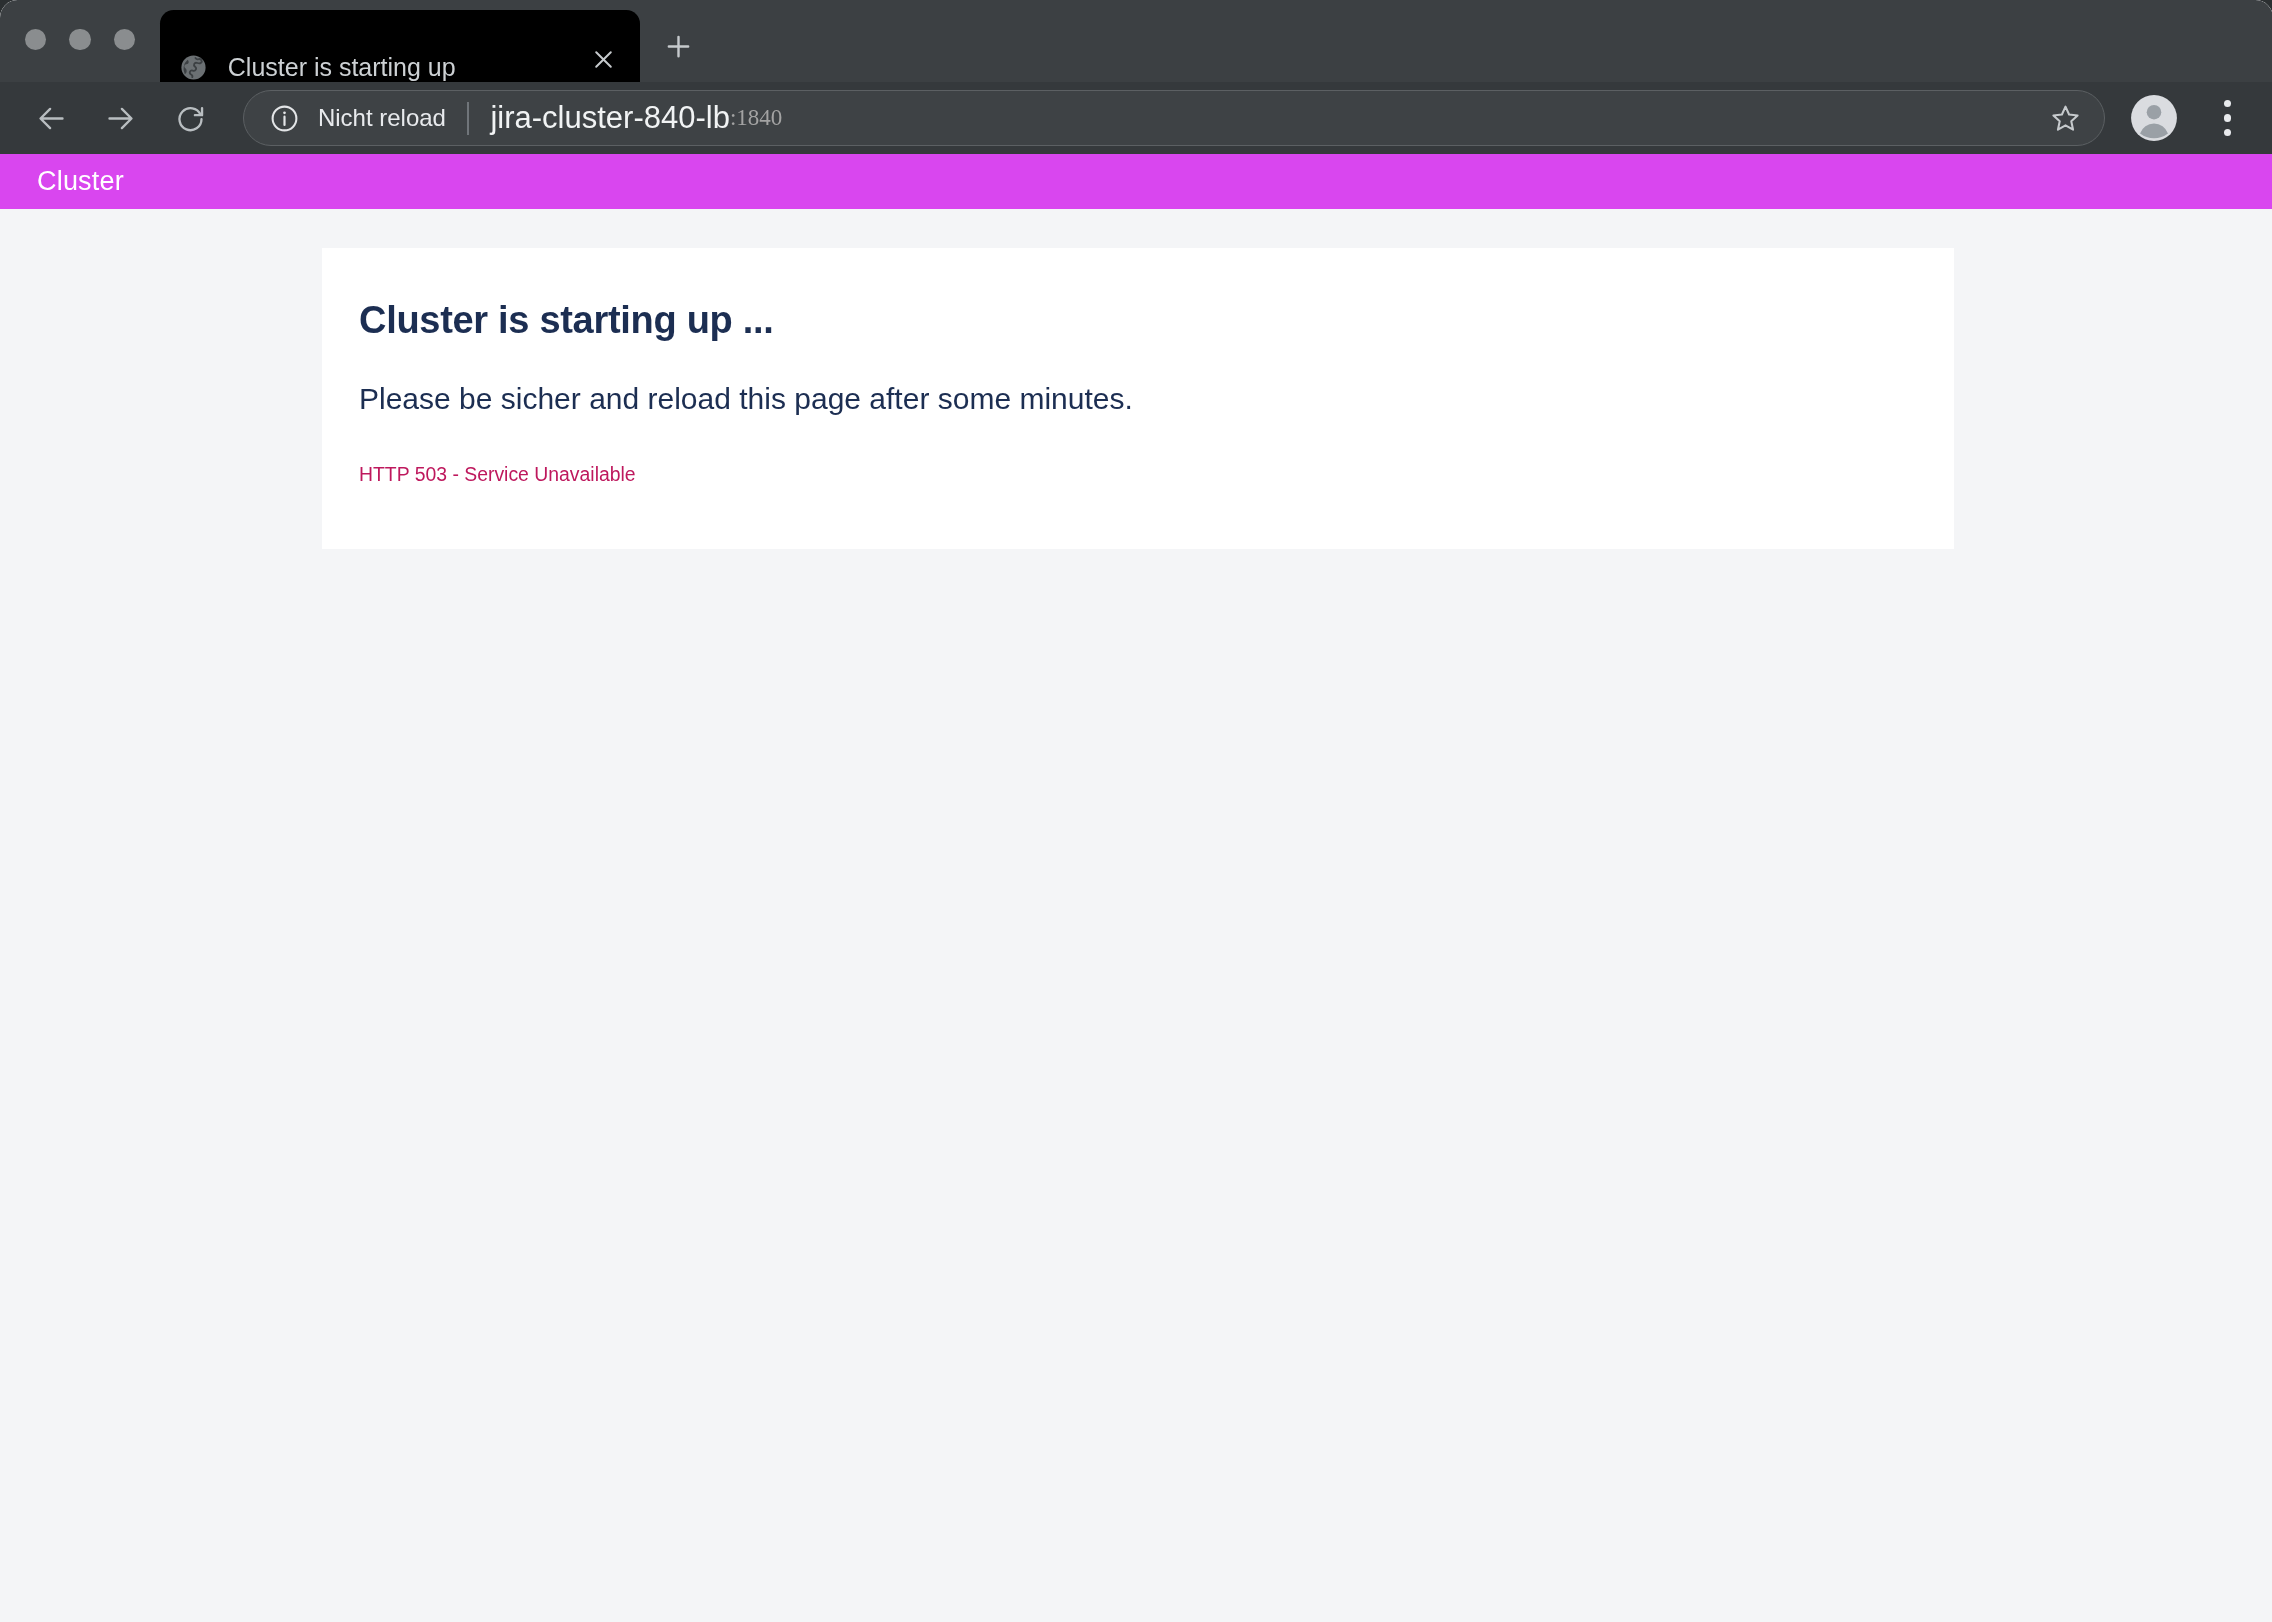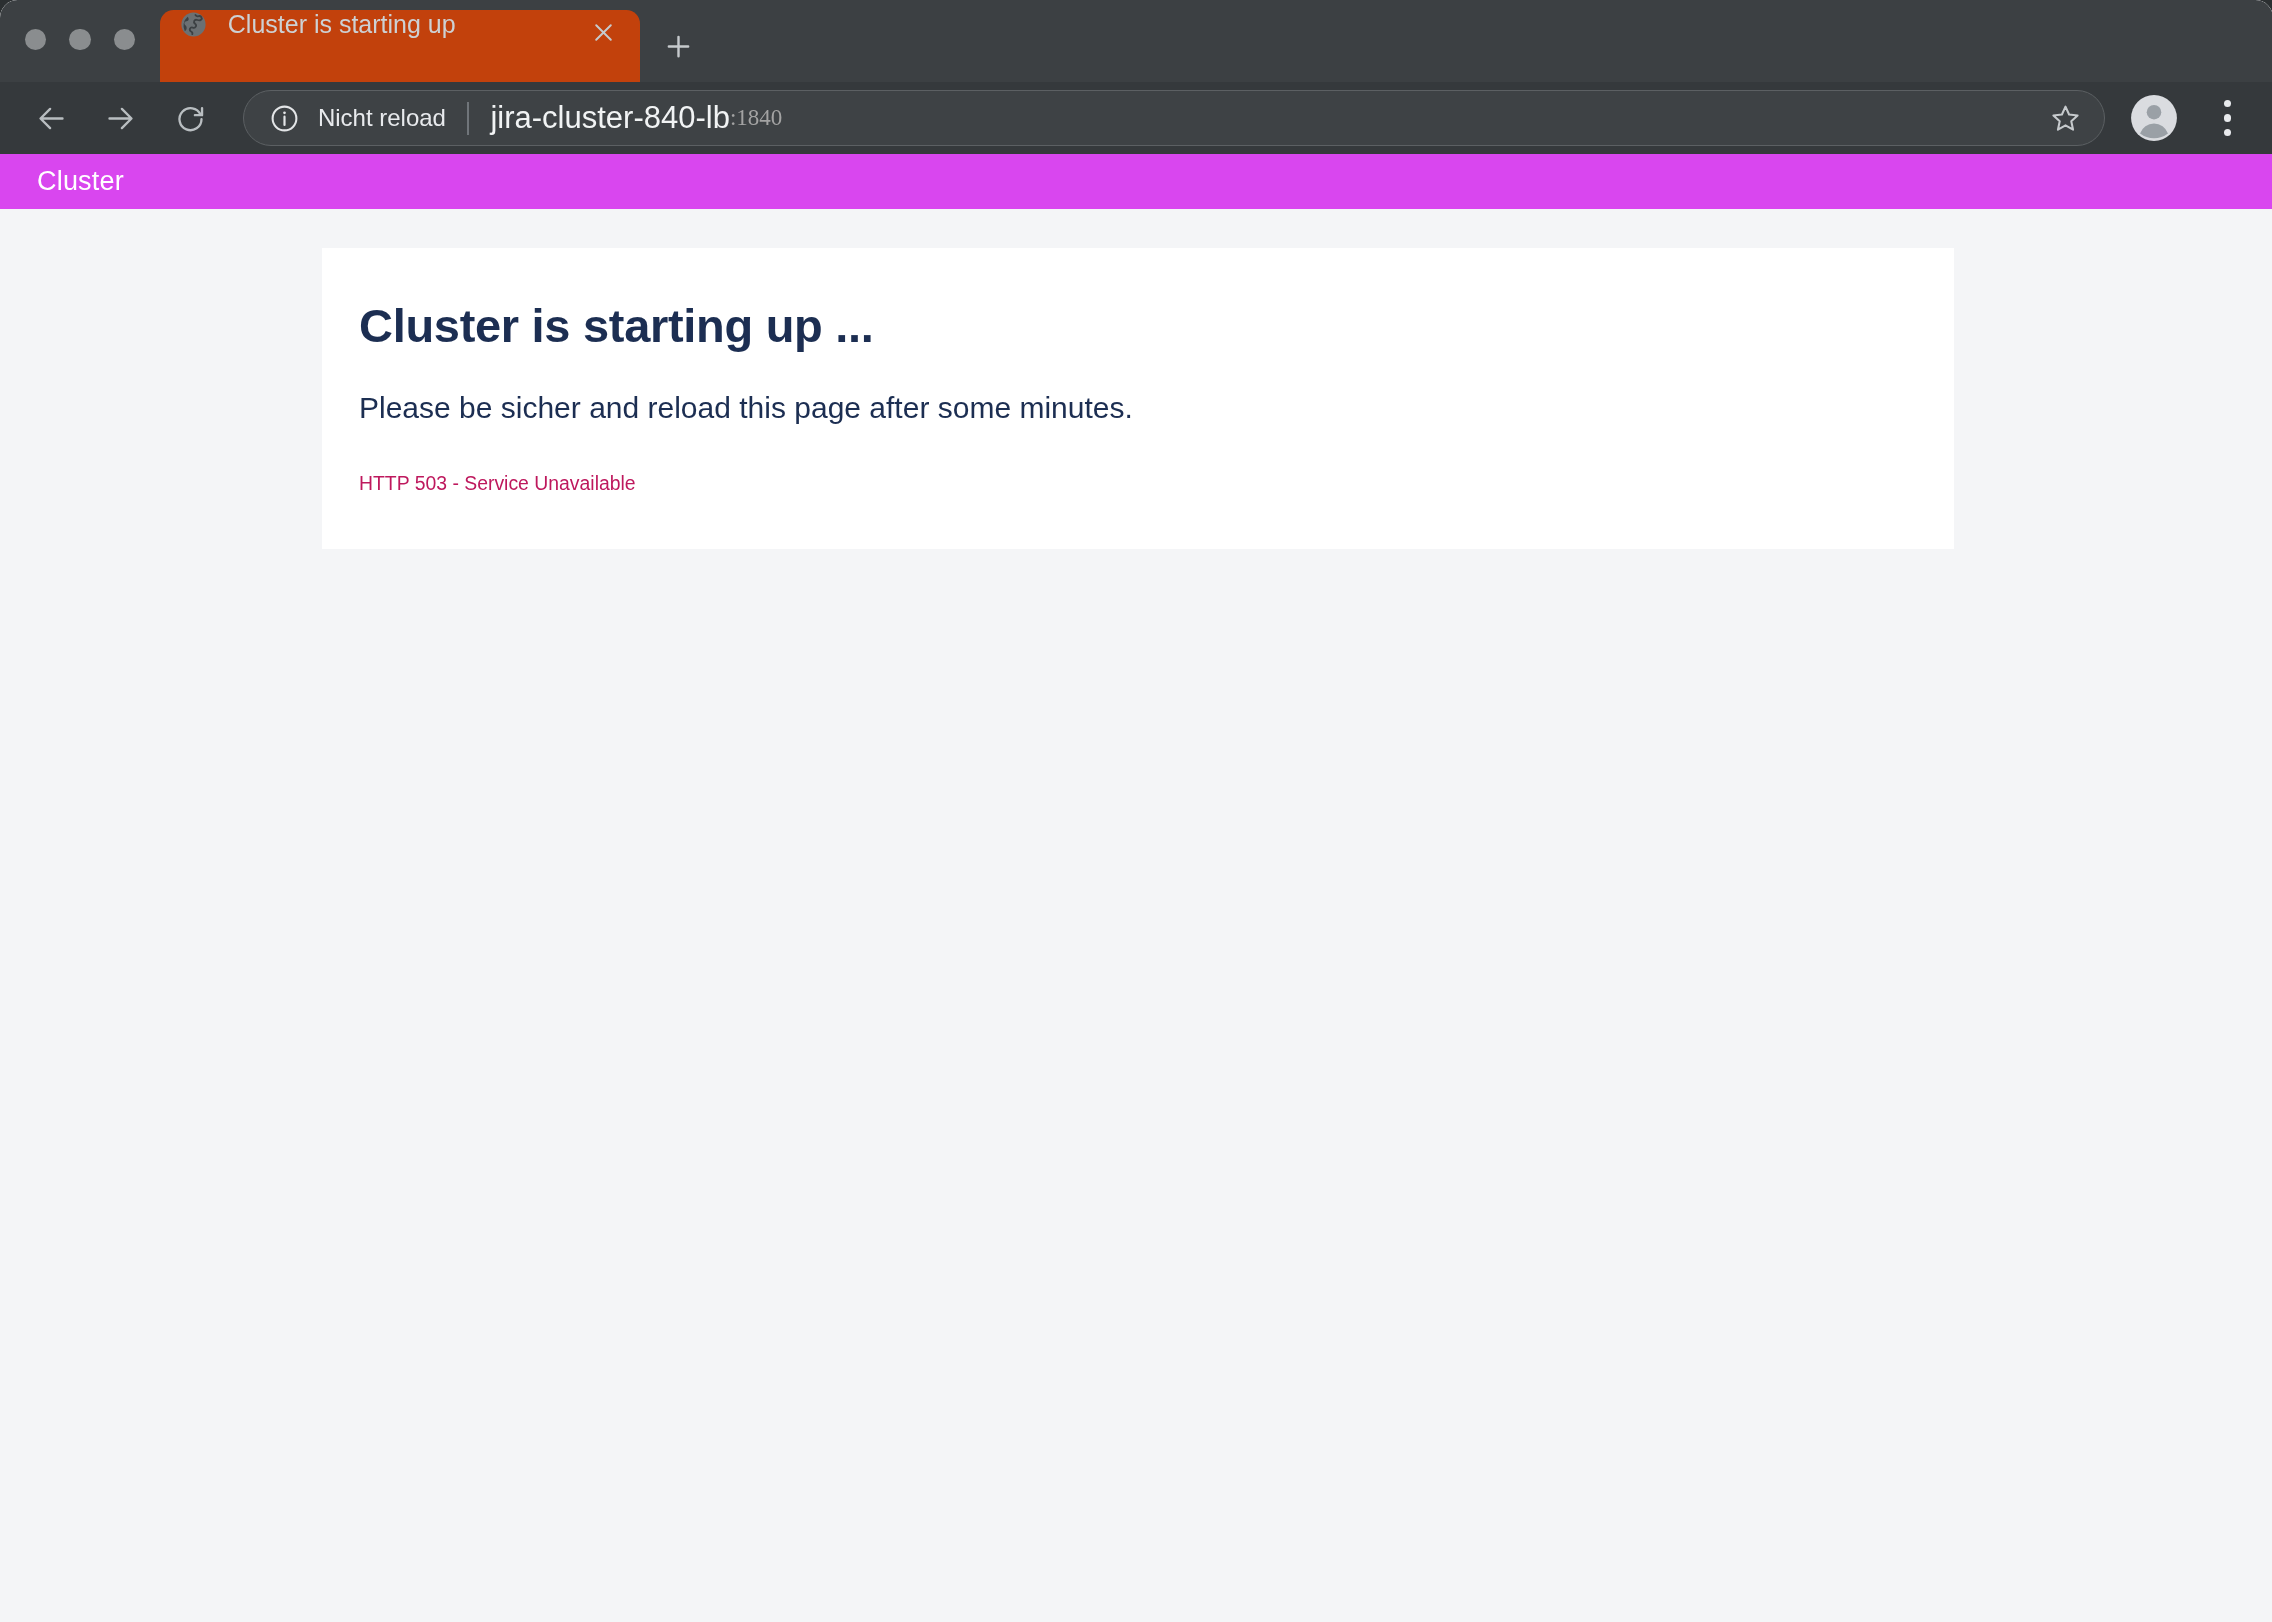--- a/index.html
+++ b/index.html
@@ -48,25 +48,25 @@
     border-radius: 50%;
     background: #8a8d8f;
   }
 
   .tab {
     position: absolute;
     left: 160px;
     bottom: 0;
     width: 480px;
     height: 72px;
-    background: #c2410c;
+    background: #000000;
     border-top-left-radius: 13.6px;
     border-top-right-radius: 13.6px;
     display: flex;
-    align-items: flex-start;
+    align-items: flex-end;
     padding: 0 0 0 19.4px;
     box-sizing: border-box;
   }
   .tab-favicon {
     width: 29px;
     height: 29px;
     flex: 0 0 29px;
     margin-right: 19.4px;
     display: block;
   }
@@ -230,21 +230,21 @@
     top: 94px;
     width: 1632px;
     height: 301px;
     background: #ffffff;
     box-sizing: border-box;
     padding: 53px 68px 0 37px;
   }
   .card-title {
     margin: 0;
     color: #1C2E52;
-    font-size: 47px;
+    font-size: 38px;
     font-weight: bold;
     line-height: 1.05;
     letter-spacing: -0.3px;
   }
   .card-body {
     margin: 40px 0 0 0;
     color: #1C2E52;
     font-size: 30px;
     font-weight: 400;
     line-height: 1.2;

